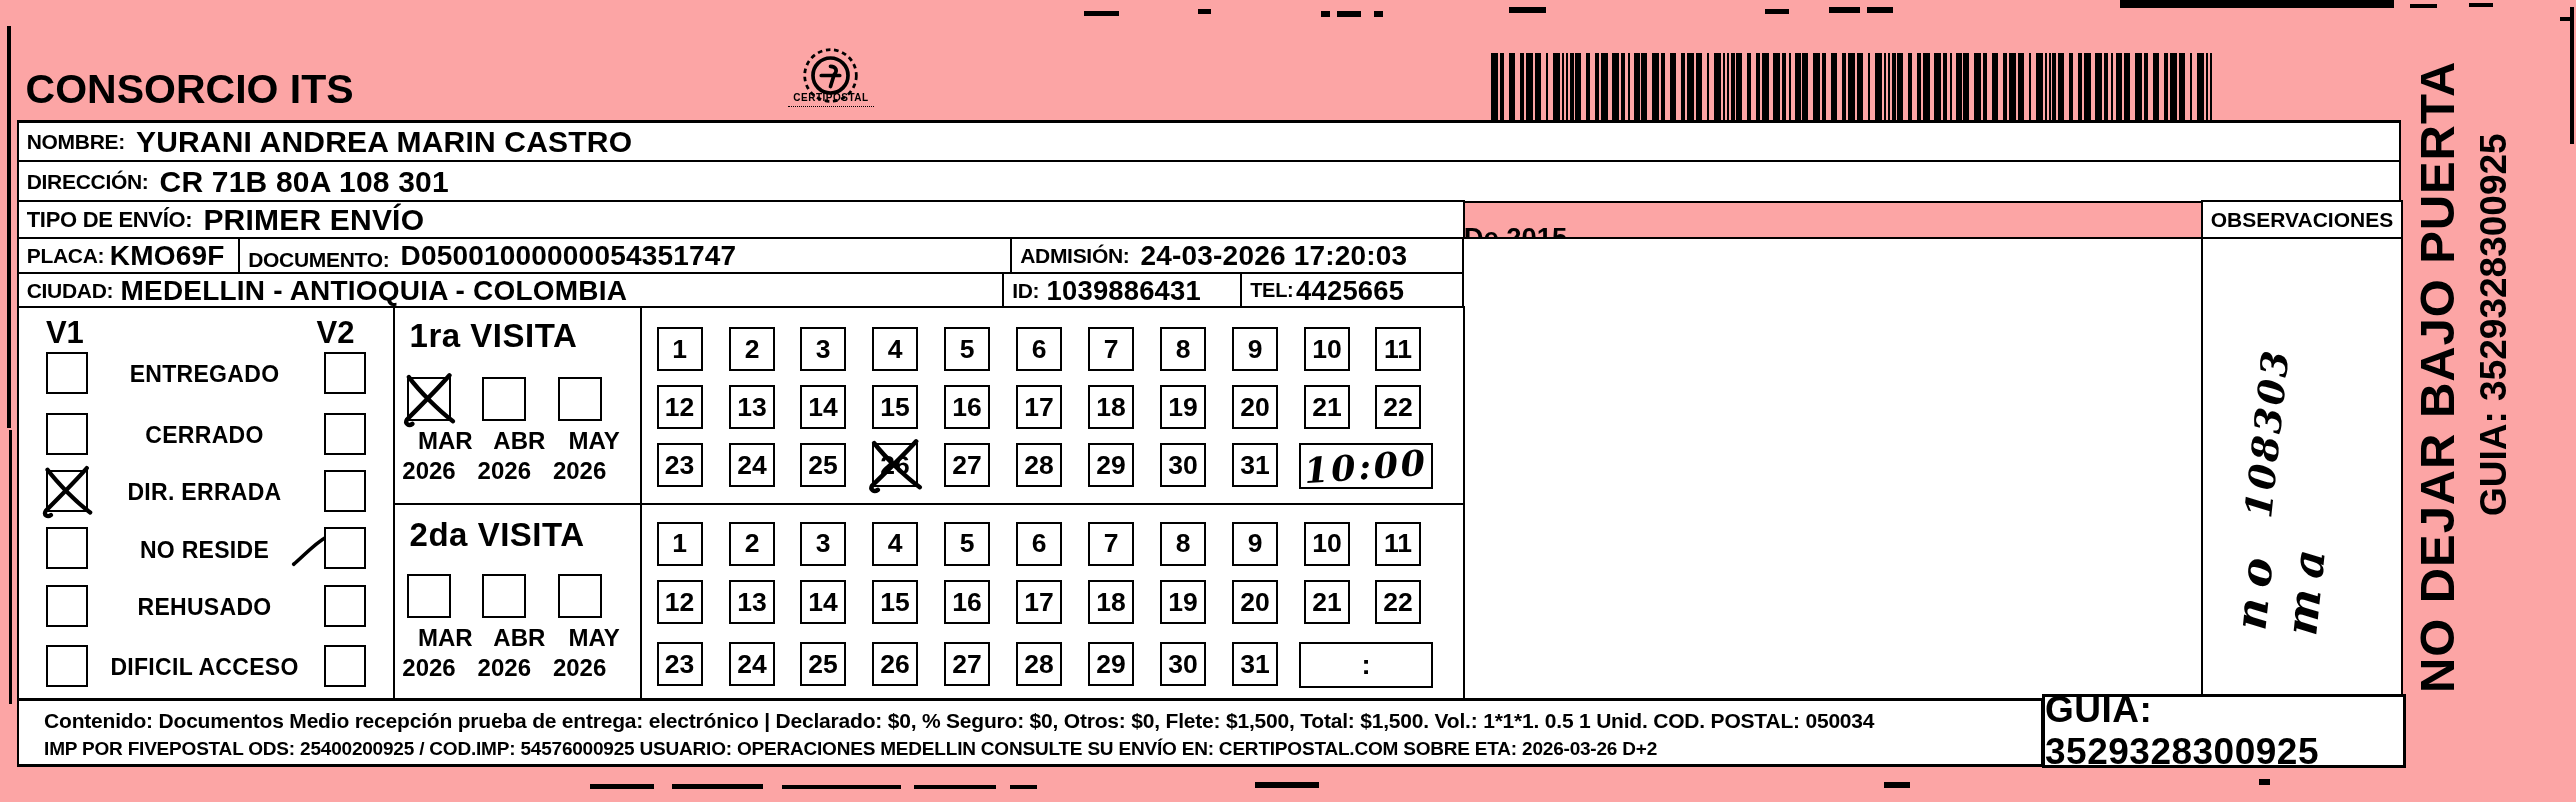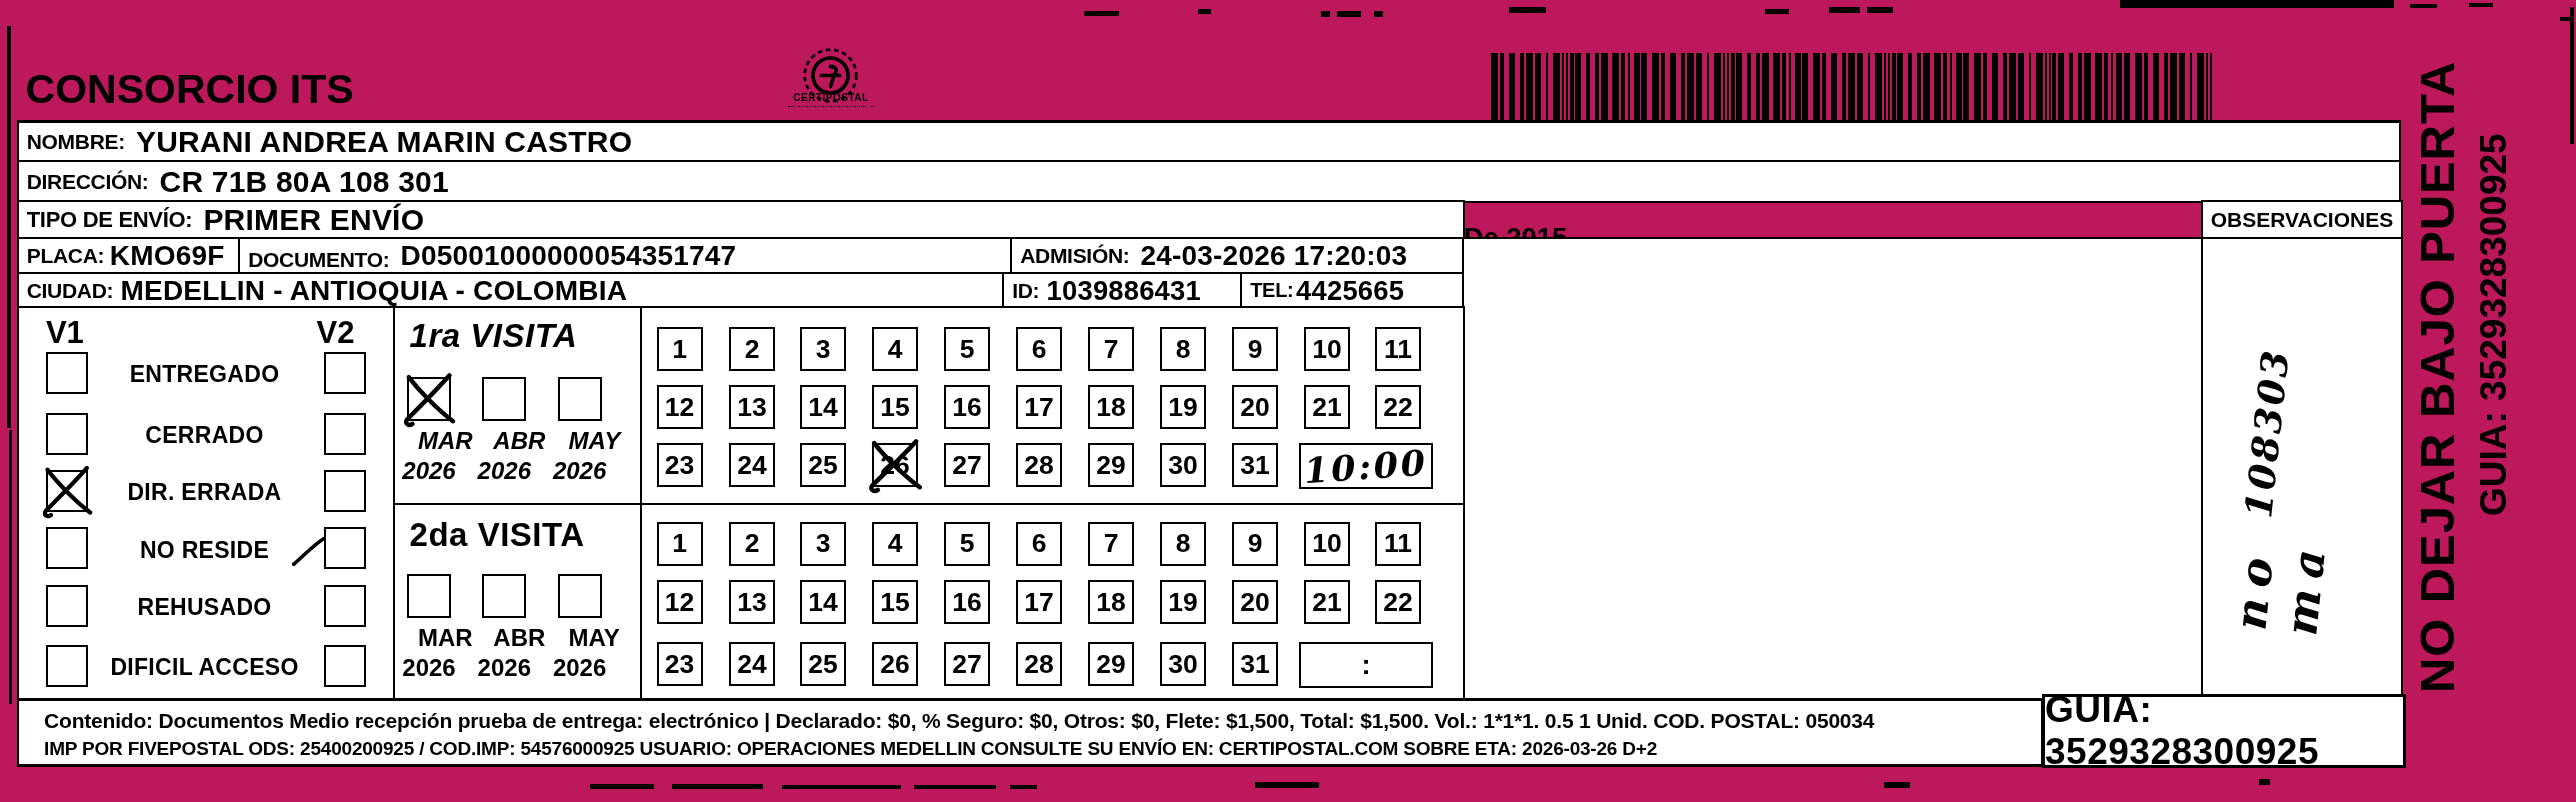--- a/index.html
+++ b/index.html
@@ -1,16 +1,16 @@
 <!DOCTYPE html>
 <html style="font-size:14.6px"><head>
 <meta charset="utf-8">
 <style>
   html,body{margin:0;padding:0;background:#fff;}
-  .page{position:relative;width:2576px;height:803px;background:#be185d;overflow:hidden;
+  .page{position:relative;width:2576px;height:803px;background:#fca5a5;overflow:hidden;
         font-family:"Liberation Sans",sans-serif;color:#000;}
   .abs{position:absolute;}
   .art{position:absolute;background:#000;}
   .cell{position:absolute;box-sizing:border-box;border:2.7px solid #000;background:#fff;}
   .kv{display:flex;align-items:center;padding-left:8.2px;gap:11px;}
   .kv .lab{font-weight:bold;font-size:21px;letter-spacing:-0.3px;white-space:nowrap;}
   .kv .val{font-weight:bold;font-size:30px;letter-spacing:0.2px;white-space:nowrap;}
   .hdr-cell{display:flex;align-items:center;justify-content:center;font-weight:bold;}
   .company{position:absolute;left:25.6px;top:66px;font-size:41px;font-weight:bold;letter-spacing:0px;}
   .hinfo{position:absolute;font-size:27.4px;font-weight:bold;line-height:34px;white-space:pre;}
@@ -269,21 +269,21 @@
       <div class="st-label" style="top: 229px;">NO RESIDE</div>
       <div class="cb" style="left: 305px; top: 219px;"></div>
       <div class="cb" style="left: 27.4px; top: 277px;"></div>
       <div class="st-label" style="top: 286px;">REHUSADO</div>
       <div class="cb" style="left: 305px; top: 277px;"></div>
       <div class="cb" style="left: 27.4px; top: 337px;"></div>
       <div class="st-label" style="top: 346px;">DIFICIL ACCESO</div>
       <div class="cb" style="left: 305px; top: 337px;"></div>
     </div>
 
-  <div class="cell" style="left:393px;top:306px;width:250px;height:199px;font-style:italic;">
+  <div class="cell" style="left:393px;top:306px;width:250px;height:199px;">
     <div class="vtitle">1ra VISITA</div>
     <div class="months" id="months-1">
         <div class="month-col">
           <div class="month-cb">
             <span class="xmark"><svg viewBox="0 0 66 66" preserveAspectRatio="none">
                 <path d="M10 8 C22 24 44 46 60 58" stroke="#000" stroke-width="5" fill="none" stroke-linecap="round"></path>
                 <path d="M56 6 C42 22 20 44 8 56 C5 61 10 64 14 61" stroke="#000" stroke-width="5" fill="none" stroke-linecap="round"></path>
               </svg></span>
           </div>
           <div class="month-name">MAR</div>

